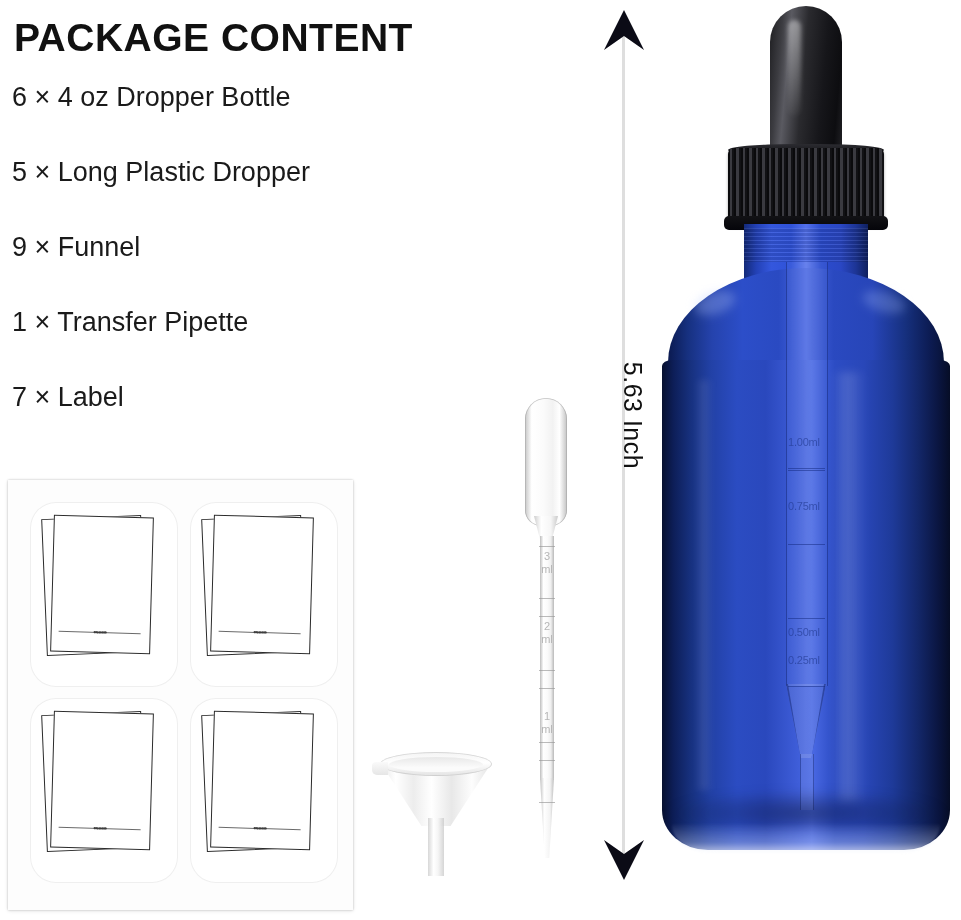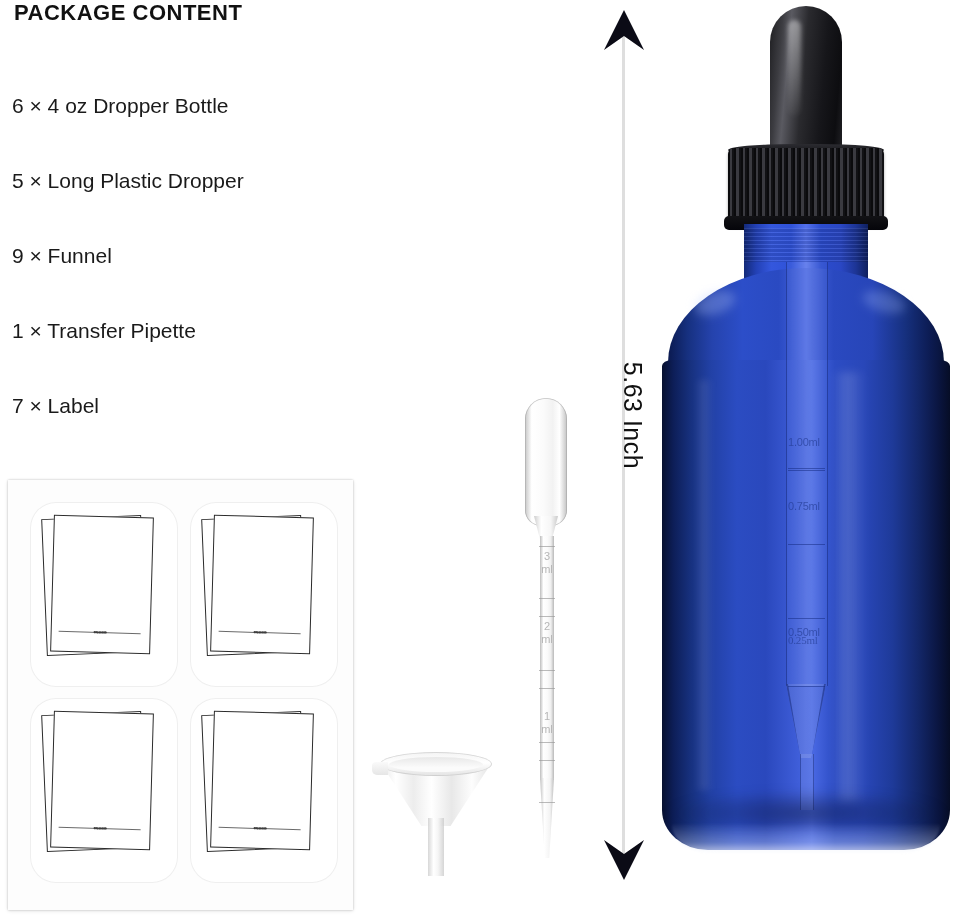--- a/index.html
+++ b/index.html
@@ -13,35 +13,34 @@
     height: 920px;
     background: #ffffff;
     overflow: hidden;
     font-family: "Liberation Sans", sans-serif;
   }
 
   
   #title {
     position: absolute;
     left: 14px;
-    top: 0;
-    font-size: 22px;
+    top: 16px;
+    font-size: 39px;
     font-weight: bold;
     letter-spacing: 0.5px;
     color: #111111;
     white-space: nowrap;
   }
   .list-item {
     position: absolute;
     left: 12px;
-    font-size: 21px;
+    font-size: 27px;
     font-weight: 400;
     color: #1a1a1a;
     white-space: nowrap;
-    margin-top: 12px;
   }
 
   
   #label-sheet {
     position: absolute;
     left: 8px;
     top: 480px;
     width: 345px;
     height: 430px;
     background: #fdfdfd;
@@ -684,16 +683,16 @@
     <div class="base-shadow"></div>
     <div class="base-rim"></div>
   <div class="gtick" style="top: 468px;"></div>
       <div class="gtick" style="top: 470px;"></div>
       <div class="gtick" style="top: 544px;"></div>
       <div class="gtick" style="top: 618px;"></div>
       <div class="gtick" style="top: 686px;"></div>
       <div class="glab" style="top: 436px;">1.00ml</div>
       <div class="glab" style="top: 500px;">0.75ml</div>
       <div class="glab" style="top: 586px; margin-top: 40px;">0.50ml</div>
-      <div class="glab" style="top: 634px; font-family: Liberation Serif, serif;">0.25ml</div>
+      <div class="glab" style="top: 654px;">0.25ml</div>
     </div>
 
 </div>
 
 </body></html>

